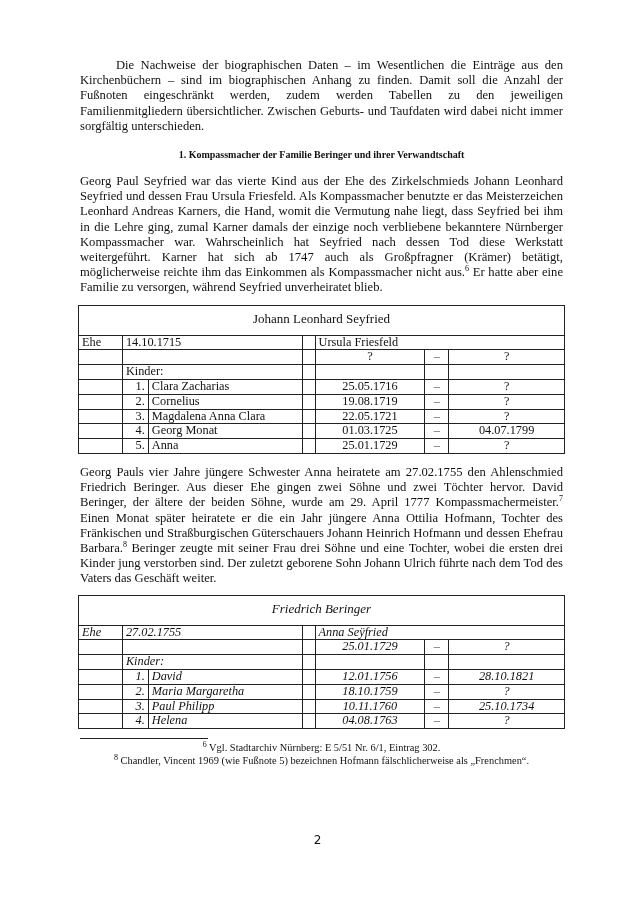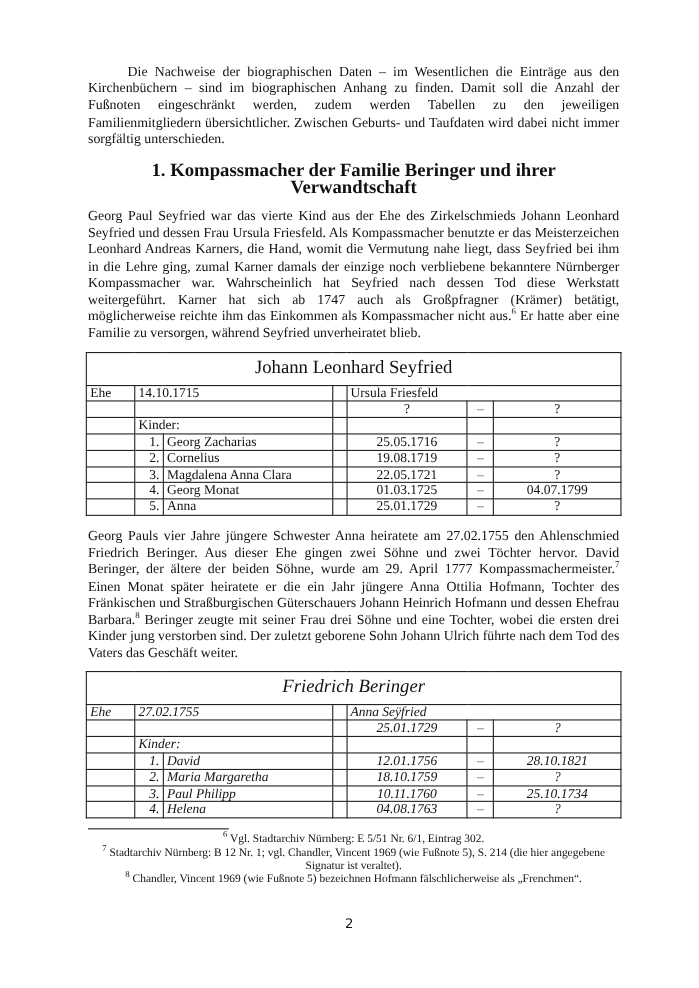--- a/index.html
+++ b/index.html
@@ -1,26 +1,26 @@
 <!DOCTYPE html>
 <html><head>
 <meta charset="utf-8">
 <style>
   html, body { margin: 0; padding: 0; background: #ffffff; }
   body { width: 635px; height: 898px; position: relative; overflow: hidden;
          font-family: "Liberation Serif", serif; color: #111; }
   .page { position: absolute; left: 80px; top: 58px; width: 483px; }
   p { margin: 0; font-size: 12.6px; line-height: 15.2px; text-align: justify; }
   .indent { text-indent: 36px; }
-  h2 { font-size: 17px; font-weight: bold; text-align: center; margin: 13px 0 12px 0; line-height: 15px; }
+  h2 { font-size: 10px; font-weight: bold; text-align: center; margin: 13px 0 12px 0; line-height: 15px; }
   sup { font-size: 8px; line-height: 0; vertical-align: super; }
   table.fam { border-collapse: collapse; width: 487px; margin-left: -2px; font-size: 12.3px; }
   table.fam td { border: 1px solid #222; padding: 0 3px; height: 13.8px; line-height: 13.8px; white-space: nowrap; }
   table.fam { border: 1.5px solid #222; }
-  .title-cell { text-align: center; height: 27px !important; vertical-align: top; font-size: 17px; line-height: 22px !important; padding-top: 2px !important; }
+  .title-cell { text-align: center; height: 27px !important; vertical-align: top; font-size: 13px; line-height: 22px !important; padding-top: 2px !important; }
   .c { text-align: center; }
   .r { text-align: right; }
   .dash { color: #555; text-align: center; }
   .tbl1 { margin-top: 9px; }
   .tbl2 { margin-top: 8px; font-style: italic; }
   .para2 { margin-top: 11px; }
   .fn-rule { width: 128px; border-top: 1px solid #222; margin-top: 9px; margin-bottom: 3px; }
   .fn { font-size: 10.4px; line-height: 12.4px; text-align: center; margin: 0; }
   .pagenum { position: absolute; top: 833px; left: 0; width: 635px; text-align: center; font-size: 12px; font-family: "DejaVu Sans", sans-serif; }
 </style>
@@ -66,21 +66,21 @@
       <td></td>
       <td colspan="2">Kinder:</td>
       <td></td>
       <td></td>
       <td></td>
       <td></td>
     </tr>
     <tr>
       <td></td>
           <td class="r">1.</td>
-      <td>Georg Zacharias</td>
+      <td>Clara Zacharias</td>
           <td></td>
       <td class="c">25.05.1716</td>
       <td class="dash">–</td>
       <td class="c">?</td>
     </tr>
     <tr>
       <td></td>
           <td class="r">2.</td>
       <td>Cornelius</td>
           <td></td>
@@ -190,17 +190,16 @@
           <td></td>
       <td class="c">04.08.1763</td>
       <td class="dash">–</td>
       <td class="c">?</td>
     </tr>
   </tbody>
     </table>
 
   <div class="fn-rule"></div>
   <p class="fn"><sup>6</sup><span> Vgl. Stadtarchiv Nürnberg: E 5/51 Nr. 6/1, Eintrag 302.</span></p>
-  <p class="fn"><sup>7</sup><span> Stadtarchiv Nürnberg: B 12 Nr. 1; vgl. Chandler, Vincent 1969 (wie Fußnote 5), S. 214 (die hier angegebene Signatur ist veraltet).</span></p>
   <p class="fn"><sup>8</sup><span> Chandler, Vincent 1969 (wie Fußnote 5) bezeichnen Hofmann fälschlicherweise als „Frenchmen“.</span></p>
 </div>
 
 <div class="pagenum">2</div>
 
 </body></html>

